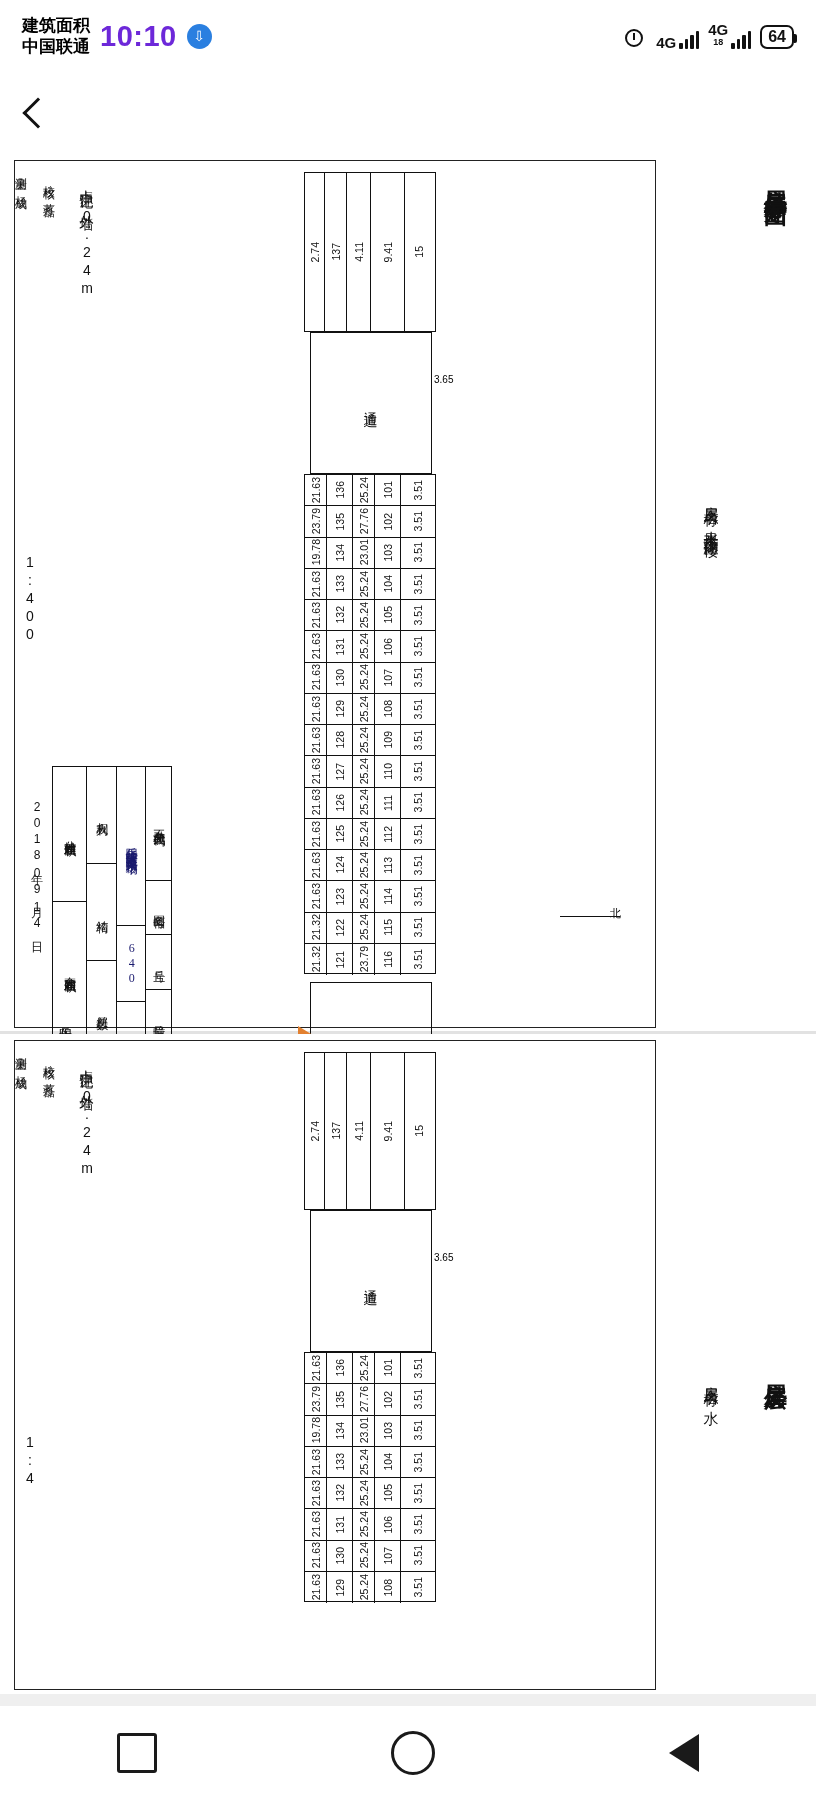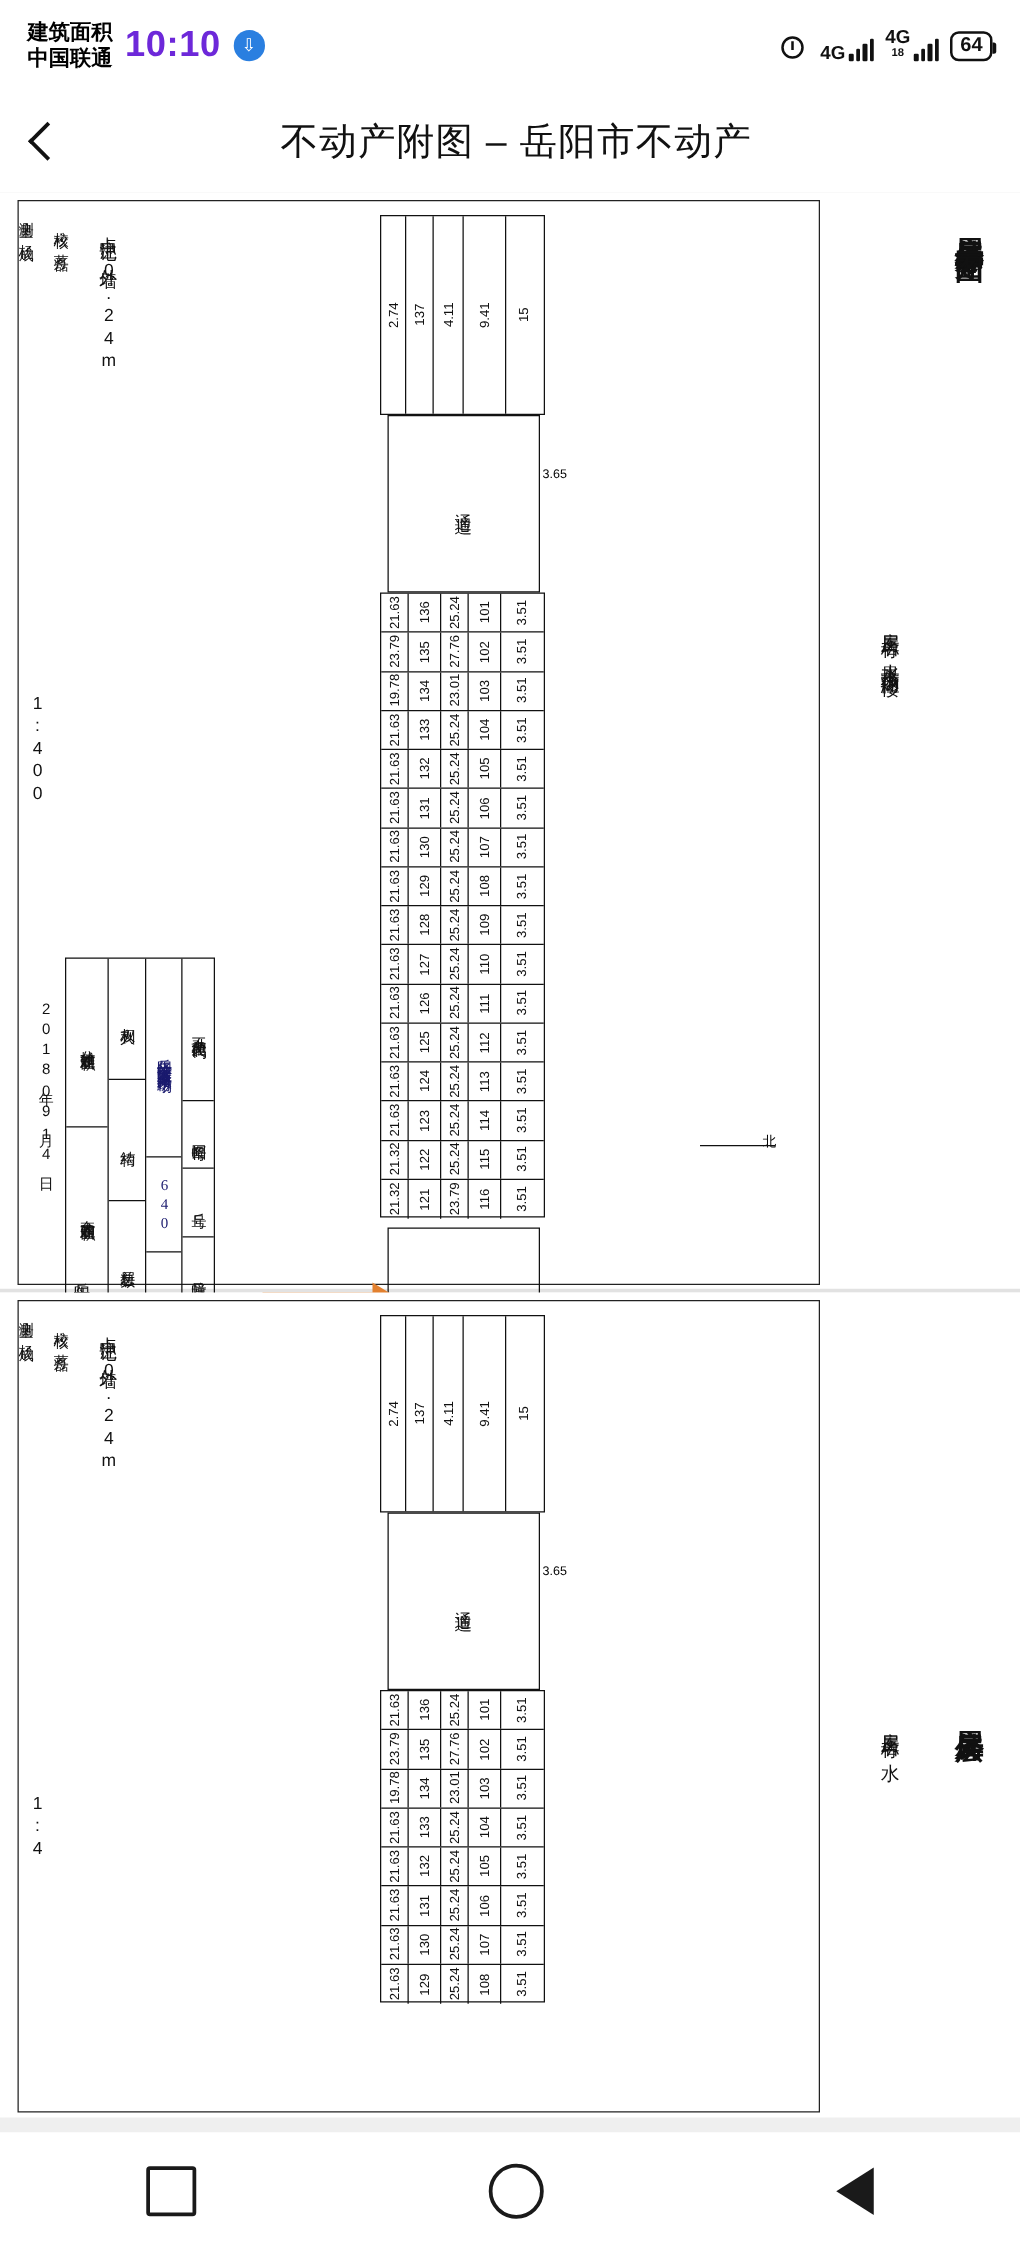--- a/index.html
+++ b/index.html
@@ -342,21 +342,20 @@
         </div>
     </div>
     <div class="battery">64</div>
   </div>
 </div>
 
 <div class="app-header">
   <div class="back-btn">
     <div class="back-chevron"></div>
   </div>
-  <div class="app-title">不动产附图 – 岳阳市不动产</div>
 </div>
 
 <div class="viewer">
 
   <div class="page page-1">
 
     <div class="sheet-border" style="left:14px; top:6px; width:642px; height:868px;"></div>
 
     <div class="vtext" style="position:absolute; right:24px; top:16px; font-size:23px; font-weight:bold;">房屋外层外户平面图</div>
 

